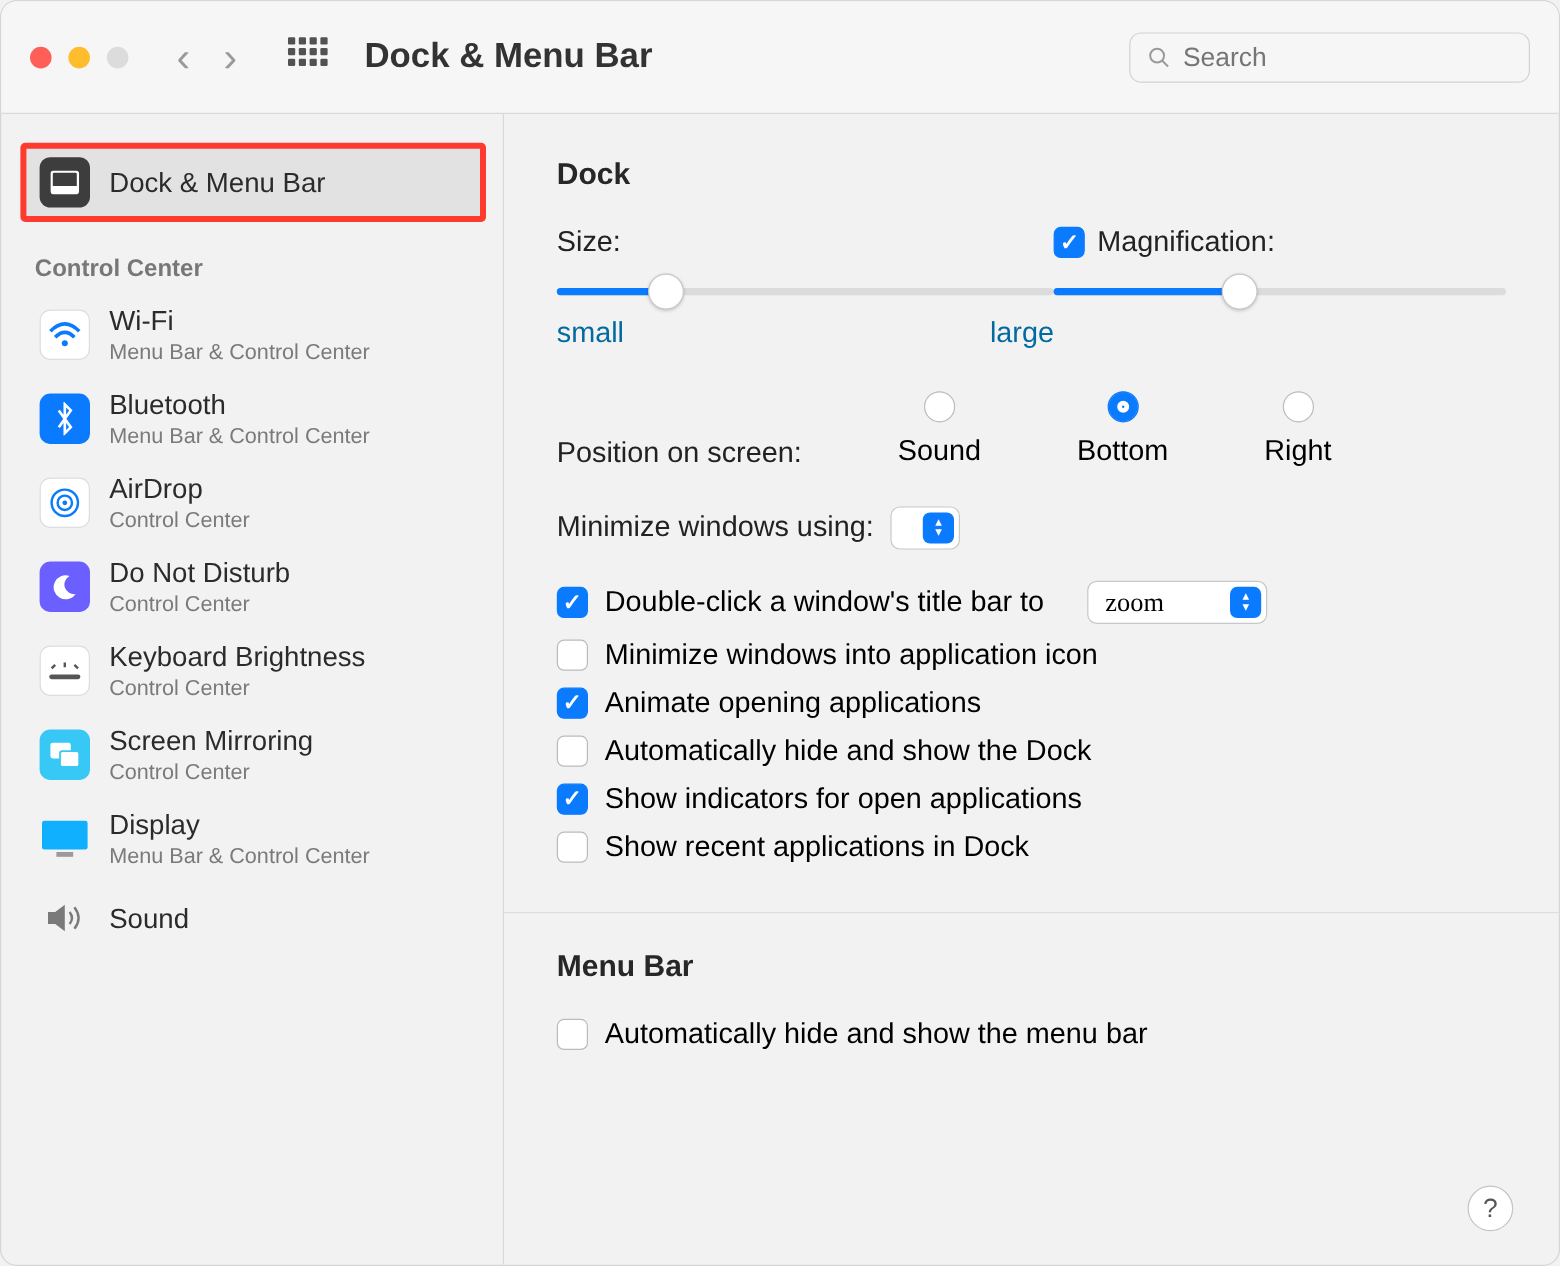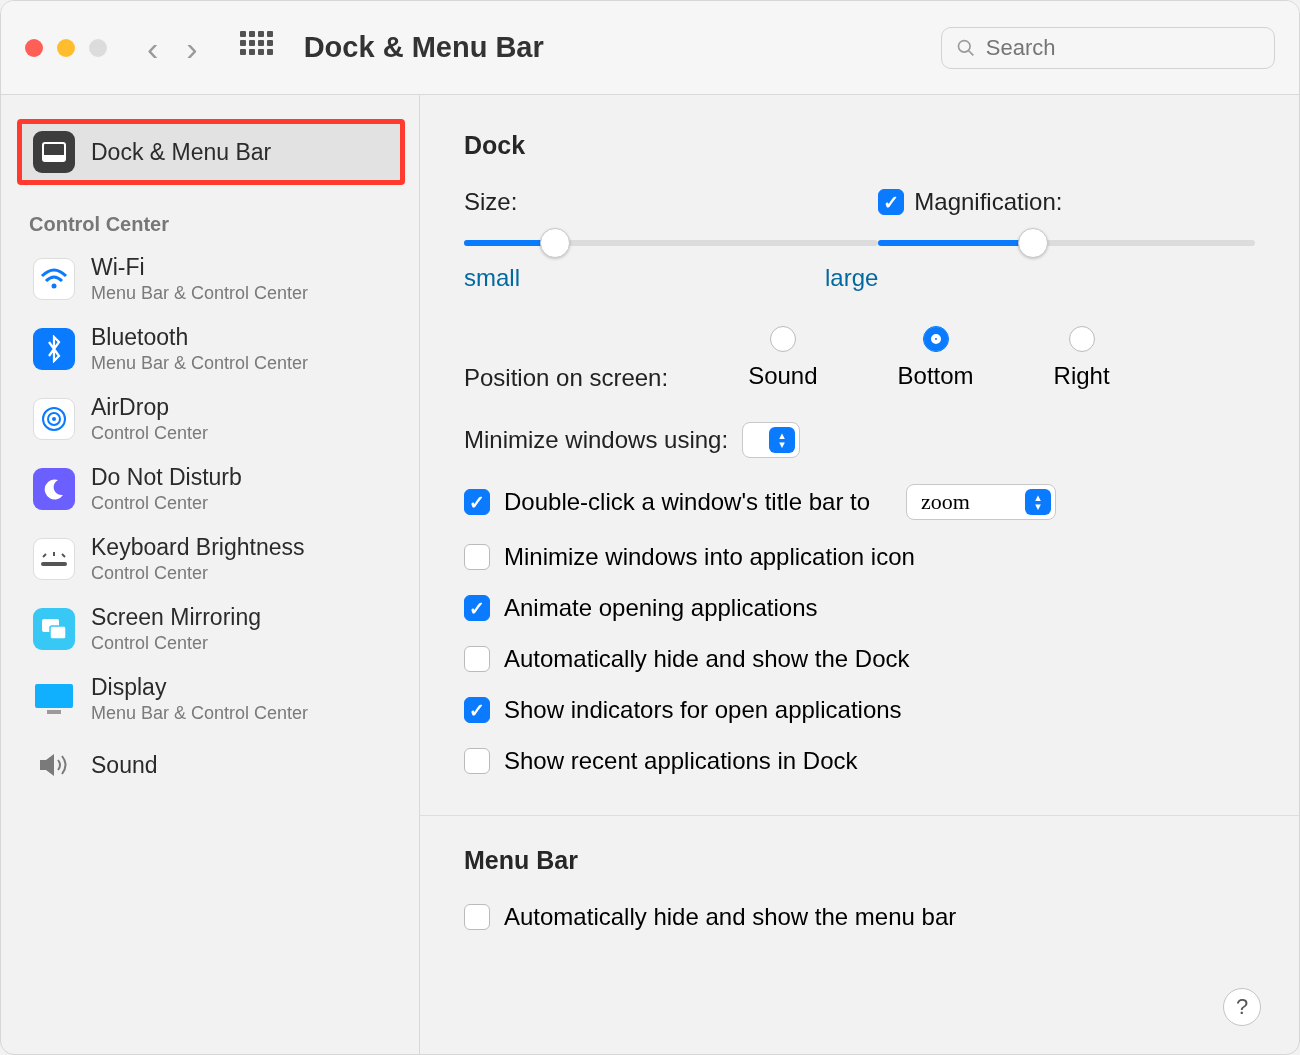--- a/index.html
+++ b/index.html
@@ -98,21 +98,21 @@
     position:relative; font-size:22px;font-family:Liberation Serif, serif;
   }
   .select-pill .arrows {
     position:absolute; right:4px; top:4px; bottom:4px; width:26px;
     background:#0a7aff; border-radius:6px; display:flex; flex-direction:column;
     align-items:center; justify-content:center; color:#fff;
   }
   .select-pill .arrows::before { content:"▴"; font-size:11px; line-height:9px; }
   .select-pill .arrows::after { content:"▾"; font-size:11px; line-height:9px; }
 
-  .opt-list { display:flex; flex-direction:column; gap: 23px; margin-top: 26px; justify-content: flex-end; }
+  .opt-list { display:flex; flex-direction:column; gap: 12px; margin-top: 26px; justify-content: flex-end; }
   .opt { display:flex; align-items:center; gap: 14px; font-size:24px; }
 
   .hr { border:none; border-top:1px solid #dedede; margin: 40px -44px 30px -44px; }
   .help {
     position:absolute; right: 38px; bottom: 28px; width:38px; height:38px;
     border-radius:50%; border:1px solid #c4c4c4; background:#fff;
     display:flex; align-items:center; justify-content:center; font-size:22px; color:#555;
   }
 </style>
 </head>

